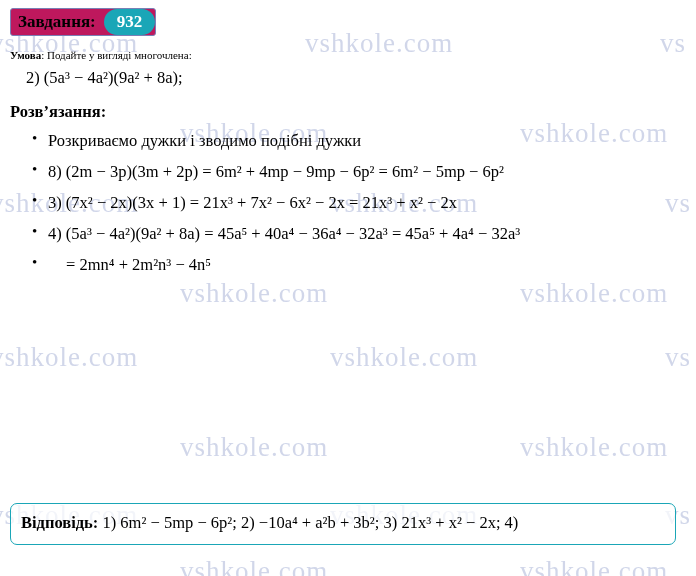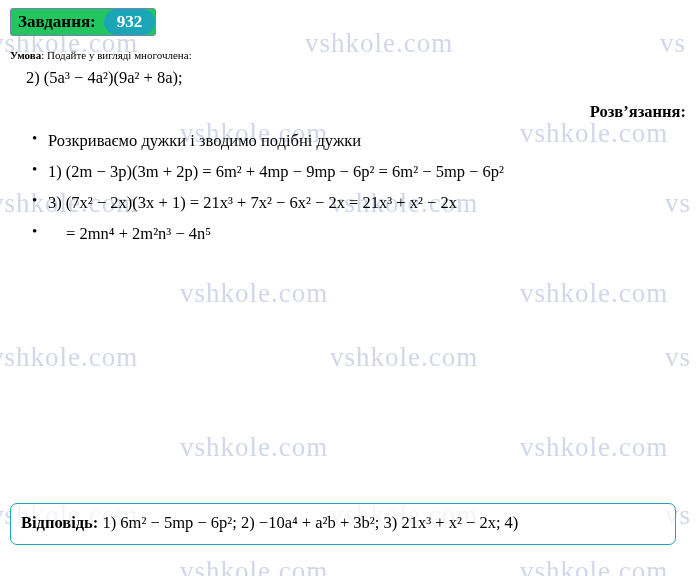--- a/index.html
+++ b/index.html
@@ -42,21 +42,21 @@
     padding: 8px 10px 0 10px;
     box-sizing: border-box;
   }
 
   .task-header {
     display: inline-flex;
     align-items: stretch;
     border: 1px solid #7a7fb5;
     border-radius: 3px;
     overflow: hidden;
-    background: #22c55e;
+    background: #be185d;
     height: 26px;
     margin-bottom: 12px;
     text-align: center;
   }
   .task-header .label {
     font-family: "Liberation Serif", serif;
     font-size: 17px;
     font-weight: bold;
     padding: 2px 8px 2px 7px;
     display: flex;
@@ -91,21 +91,20 @@
     line-height: 1.48;
     margin: 0;
     padding-left: 16px;
     white-space: nowrap;
   }
 
   .section-title {
     font-size: 16.5px;
     font-weight: bold;
     margin: 12px 0 6px 0;
-    text-align: right;
   }
 
   ul.steps {
     list-style: none;
     margin: 0;
     padding: 0 0 0 22px;
   }
   ul.steps > li {
     position: relative;
     font-size: 16.5px;
@@ -188,22 +187,23 @@
   <p class="line"><b class="lbl">Умова</b><span>: Подайте у вигляді многочлена:</span></p>
 
   <div class="items">
     <p class="item-line">2) (5a³ − 4a²)(9a² + 8a);</p>
   </div>
 
   <p class="section-title">Розв’язання:</p>
 
   <ul class="steps">
     <li><span>Розкриваємо дужки і зводимо подібні дужки</span></li>
-    <li><span>1) (2m − 3p)(3m + 2p) = 6m² + 4mp − 9mp − 6p² = 6m² − 5mp − 6p²</span></li>
+    <li><span>8) (2m − 3p)(3m + 2p) = 6m² + 4mp − 9mp − 6p² = 6m² − 5mp − 6p²</span></li>
     <li><span>3) (7x² − 2x)(3x + 1) = 21x³ + 7x² − 6x² − 2x = 21x³ + x² − 2x</span></li>
+    <li><span>4) (5a³ − 4a²)(9a² + 8a) = 45a⁵ + 40a⁴ − 36a⁴ − 32a³ = 45a⁵ + 4a⁴ − 32a³</span></li>
     <li>
       <span class="cont">= 2mn⁴ + 2m²n³ − 4n⁵</span>
     </li>
   </ul>
 
 </div>
 
 <div class="answer-box">
   <div class="ans-line"><b class="lbl">Відповідь:</b><span> 1) 6m² − 5mp − 6p²; 2) −10a⁴ + a²b + 3b²; 3) 21x³ + x² − 2x; 4)</span></div>
 </div>

